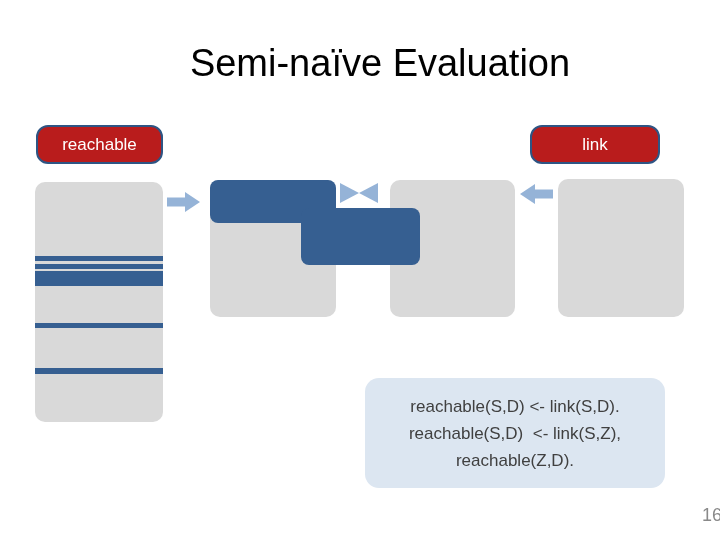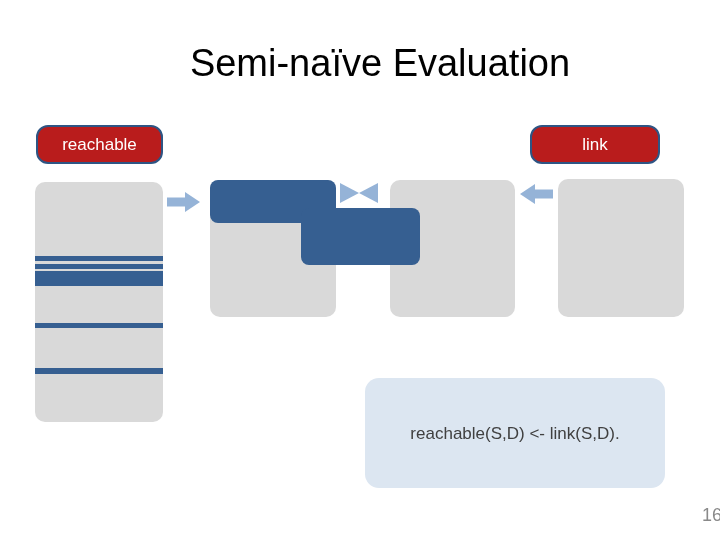--- a/index.html
+++ b/index.html
@@ -92,17 +92,19 @@
   <div class="blue-block blue-new"></div>
 
   <svg class="icon-abs arrow-left" width="33" height="20" viewBox="0 0 33 20">
     <polygon points="33,5.5 15,5.5 15,0 0,10 15,20 15,14.5 33,14.5" fill="#95B3D7"></polygon>
   </svg>
 
   <div class="gray-table tbl-link"></div>
 
   <div class="rules-box">
     <div>reachable(S,D) &lt;- link(S,D).</div>
+    <div>reachable(S,D)  &lt;- link(S,Z),</div>
+    <div>reachable(Z,D).</div>
   </div>
 
   <div class="page-number">16</div>
 
 </div>
 
 </body></html>

